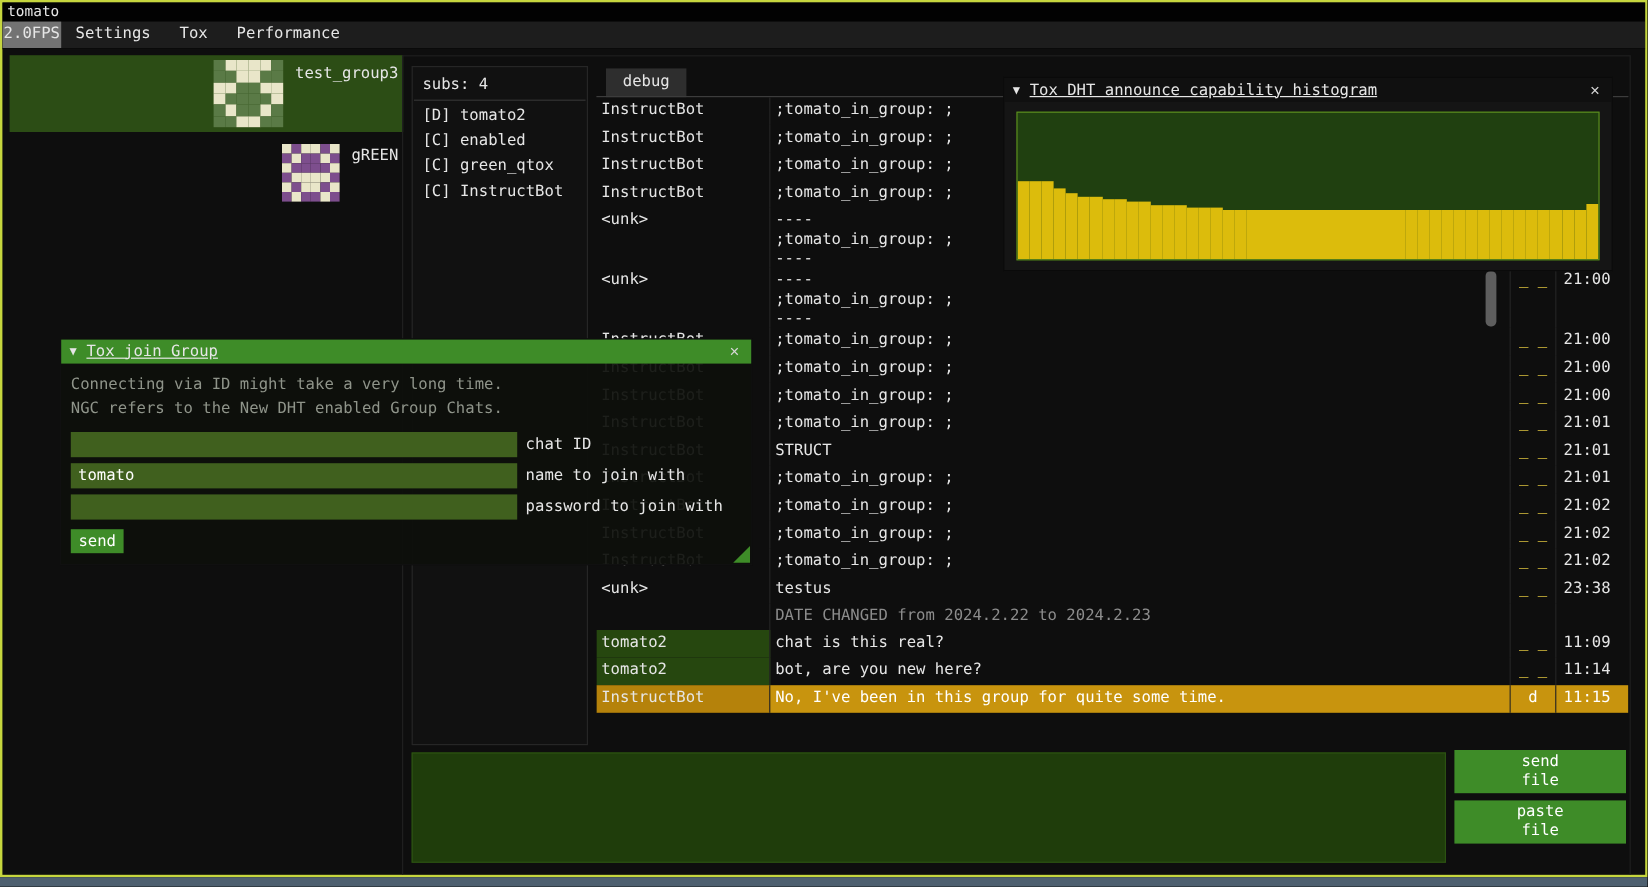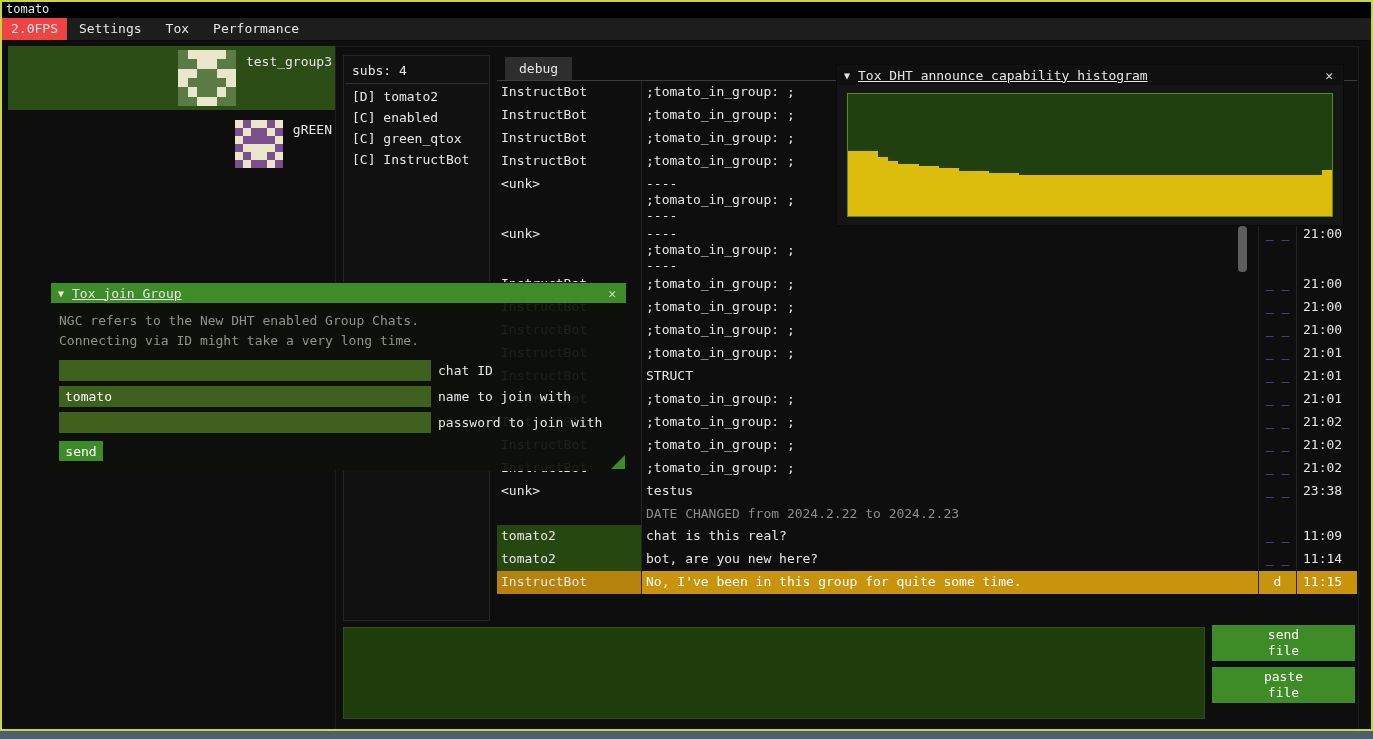--- a/index.html
+++ b/index.html
@@ -11,21 +11,21 @@
   }
   .app { position:absolute; left:0; top:0; width:1373px; height:731px;
          border:2px solid #c6d63e; background:#0e0e0e; overflow:hidden; }
   .bottom-strip { position:absolute; left:0; top:731px; width:1373px; height:8px; background:#4e6070; }
 
   
   .titlebar { position:absolute; left:0; top:0; width:100%; height:16px; background:#020202;
               font-size:12px; line-height:15px; padding-left:4px; }
   .menubar { position:absolute; left:0; top:16px; width:100%; height:23px; background:#1d1d1d;
              display:flex; align-items:stretch; border-bottom:1px solid #0a0a0a; }
-  .fps { background:#ef4444; padding:3px 9px; }
+  .fps { background:#737373; padding:3px 1px; }
   .menu-items { display:flex; }
   .menu-item { padding:3px 12px; cursor:default; }
 
   
   .group-list { position:absolute; left:6px; top:44px; width:328px; }
   .group-item { display:flex; gap:10px; padding:4px; margin-bottom:4px;justify-content:flex-end; }
   .group-item.selected { background:#2c4d15; }
   .avatar { display:grid; width:58px; height:56px; flex:0 0 auto; }
   .group-item.g1 .avatar { width:48px; height:48px; margin-left:8px; margin-top:2px; }
   .group-label { padding-top:4px; }
@@ -46,21 +46,21 @@
               background:#2e2e2e; }
   .chat-tab-sep { position:absolute; left:495px; top:78px; width:860px; height:1px; background:#3c3c3c; }
   .chat-rows { position:absolute; left:495px; top:79px; width:860px; height:534px; overflow:hidden; }
   .chat-row { display:flex; height:23px; }
   .chat-row.multiline { height:50px; }
   .chat-row.date { height:22px; }
   .cell { padding:3px 4px 0; overflow:hidden; white-space:pre; }
   .cell .line { line-height:16px; }
   .cell.name { width:145px; border-right:1px solid #242424; flex:0 0 auto; }
   .cell.msg { flex:1; border-right:1px solid #242424; }
-  .cell.status { width:38px; border-right:1px solid #242424; color:#8b5cf6; text-align:center; flex:0 0 auto; }
+  .cell.status { width:38px; border-right:1px solid #242424; color:#fde047; text-align:center; flex:0 0 auto; }
   .cell.time { width:60px; padding-left:6px; flex:0 0 auto; }
   .chat-row.date .msg { color:#8c8c8c; }
   .chat-row.self .name { background:#26470f; }
   .chat-row.highlight .name { background:#b5820b; }
   .chat-row.highlight .msg, .chat-row.highlight .status, .chat-row.highlight .time
       { background:#c8940e; color:#ffffff; }
   .chat-scrollbar { position:absolute; left:1236px; top:224px; width:9px; height:46px;
                     background:#5e5e5e; border-radius:4px; }
 
   
@@ -410,22 +410,22 @@
   </div>
 
   <div class="join-window">
     <div class="win-titlebar">
       <span class="collapse-arrow">▼</span>
       <span class="win-title">Tox join Group</span>
       <span class="close-x">✕</span>
     </div>
     <div class="join-body">
       <div id="join-info">
+          <div class="info-line">Connecting via ID might take a very long time.</div>
           <div class="info-line">NGC refers to the New DHT enabled Group Chats.</div>
-          <div class="info-line">Connecting via ID might take a very long time.</div>
         </div>
       <div id="join-fields">
           <div class="join-field">
             <input class="join-input" type="text" style="">
             <span>chat ID</span>
           </div>
           <div class="join-field">
             <input class="join-input" type="text" value="tomato" style="">
             <span>name to join with</span>
           </div>

